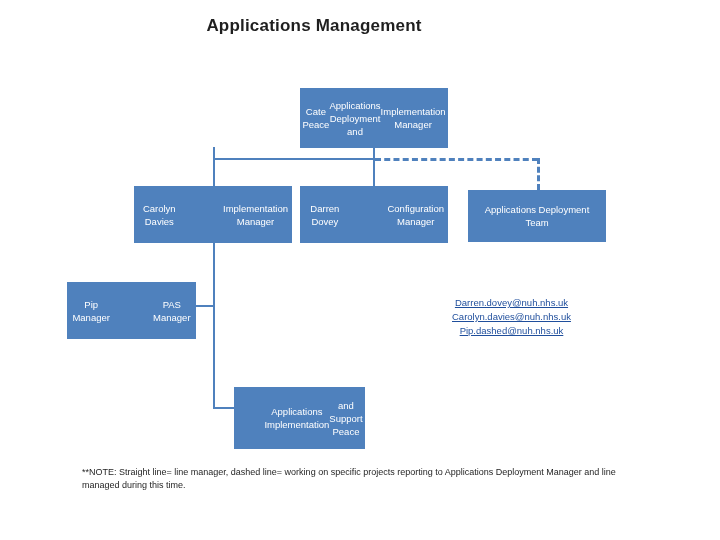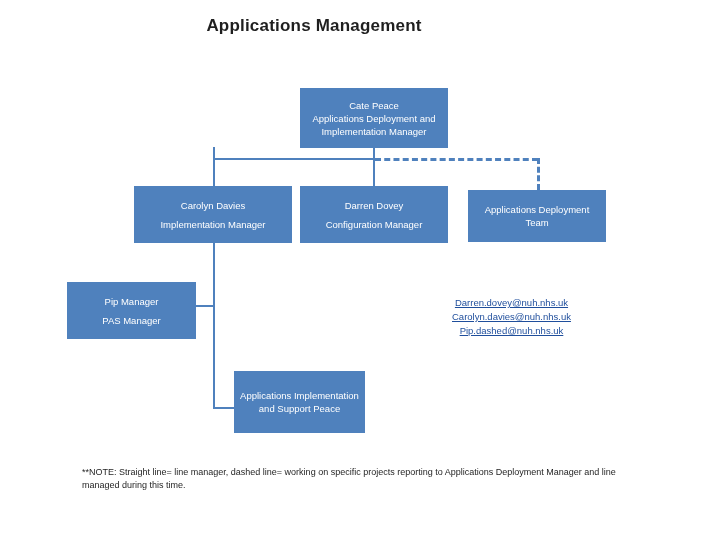--- a/index.html
+++ b/index.html
@@ -29,21 +29,21 @@
     color: #1f1f1f;
     letter-spacing: 0.2px;
   }
   .box {
     position: absolute;
     background: #4f81bd;
     color: #ffffff;
     font-size: 9.5px;
     line-height: 13px;
     display: flex;
-    flex-direction: column;
+    flex-direction: row;
     align-items: center;
     justify-content: center;
     text-align: center;
     box-sizing: border-box;
     padding: 2px 4px;
   }
   .box .ln {
     display: block;
     width: 100%;
   }
@@ -121,21 +121,21 @@
   <div class="box" style="left:468px; top:190px; width:138px; height:52px;">
     <span class="ln">Applications Deployment Team</span>
   </div>
 
   <div class="box" style="left:67px; top:282px; width:129px; height:57px;">
     <span class="ln">Pip Manager</span>
     <span class="ln" style="height:6px;"></span>
     <span class="ln">PAS Manager</span>
   </div>
 
-  <div class="box" style="left:234px; top:371px; width:131px; height:62px;">
+  <div class="box" style="left:234px; top:387px; width:131px; height:62px;padding-left:32px;">
     <span class="ln">Applications Implementation</span>
     <span class="ln">and Support Peace</span>
   </div>
 
   <div class="emails" style="left:452px; top:296px;text-align:center;">
     <a href="#">Darren.dovey@nuh.nhs.uk</a>
     <a href="#">Carolyn.davies@nuh.nhs.uk</a>
     <a href="#">Pip.dashed@nuh.nhs.uk</a>
   </div>
 

